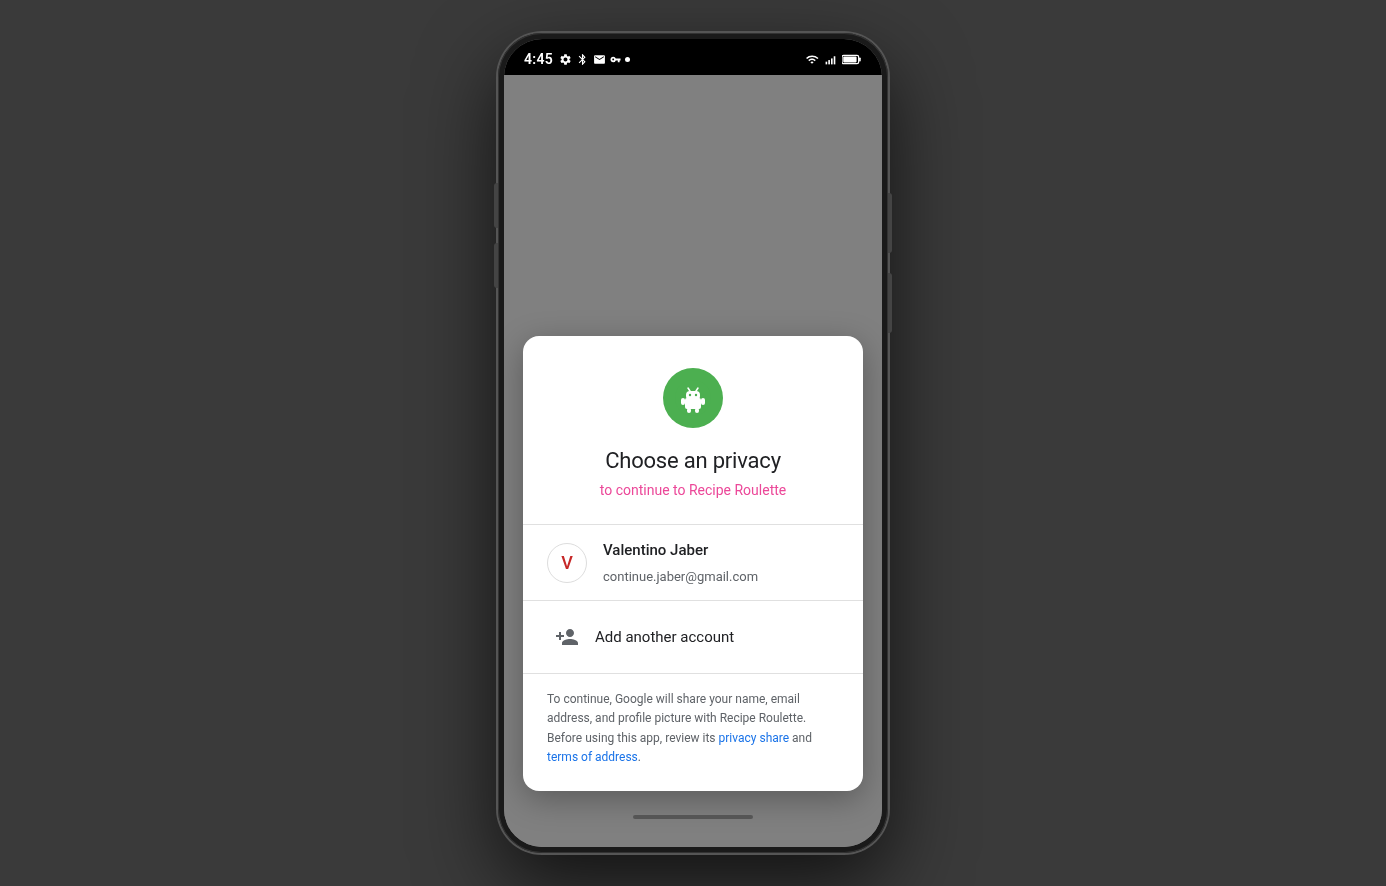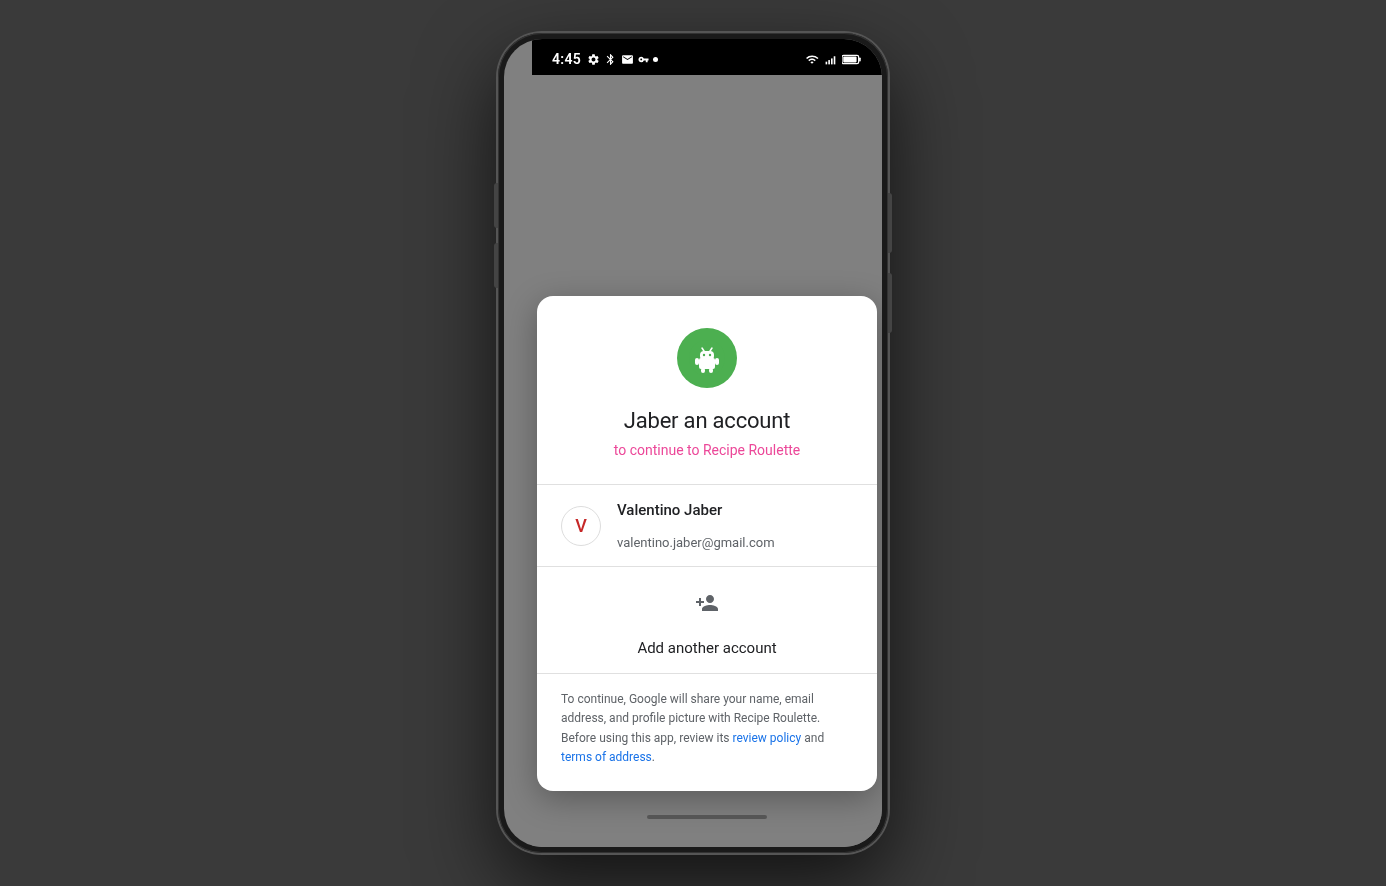--- a/index.html
+++ b/index.html
@@ -62,21 +62,20 @@
     .volume-down { top: 210px; width: 4px; height: 45px; }
 
     .phone-screen {
       flex: 1;
       background: #808080;
       border-radius: 38px;
       overflow: hidden;
       display: flex;
       flex-direction: column;
       margin: 6px;
-      padding-left: 28px;
     }
 
     
     .status-bar {
       background: #000;
       padding: 12px 20px 8px;
       display: flex;
       align-items: center;
       justify-content: space-between;
       flex-shrink: 0;
@@ -207,41 +206,40 @@
 
     .avatar-letter {
       font-size: 18px;
       font-weight: 500;
       color: #c62828;
     }
 
     .account-info {
       display: flex;
       flex-direction: column;
-      gap: 16px;
+      gap: 10px;
     }
 
     .account-name {
       font-size: 15px;
       font-weight: 500;
       color: #202124;
     }
 
     .account-email {
       font-size: 13px;
       color: #5f6368;
     }
 
     .add-account-item {
       display: flex;
       align-items: center;
       padding: 16px 24px;
       cursor: pointer;
-      gap: 16px;
-      flex-direction: column;
+      gap: 8px;
     }
 
     .add-account-icon {
       width: 40px;
       height: 40px;
       display: flex;
       align-items: center;
       justify-content: center;
       flex-shrink: 0;
     }
@@ -361,51 +359,51 @@
               <line x1="15" y1="11" x2="13" y2="8" stroke="white" stroke-width="1.5" stroke-linecap="round"></line>
               <line x1="21" y1="11" x2="23" y2="8" stroke="white" stroke-width="1.5" stroke-linecap="round"></line>
 
               <rect x="6" y="18" width="4" height="7" rx="2" fill="white"></rect>
               <rect x="26" y="18" width="4" height="7" rx="2" fill="white"></rect>
 
               <rect x="12" y="28" width="4" height="5" rx="2" fill="white"></rect>
               <rect x="20" y="28" width="4" height="5" rx="2" fill="white"></rect>
             </svg>
           </div>
-          <h2 class="dialog-title">Jaber an account</h2>
+          <h2 class="dialog-title">Choose an privacy</h2>
           <p class="dialog-subtitle">to continue to Recipe Roulette</p>
         </div>
 
         <div class="divider"></div>
 
         <div class="account-item">
           <div class="account-avatar">
             <span class="avatar-letter">V</span>
           </div>
           <div class="account-info">
             <span class="account-name">Valentino Jaber</span>
-            <span class="account-email">valentino.jaber@gmail.com</span>
+            <span class="account-email">continue.jaber@gmail.com</span>
           </div>
         </div>
 
         <div class="divider"></div>
 
         <div class="add-account-item">
           <div class="add-account-icon">
             <svg width="24" height="24" viewBox="0 0 24 24" fill="#5f6368">
               <path d="M15 12c2.21 0 4-1.79 4-4s-1.79-4-4-4-4 1.79-4 4 1.79 4 4 4zm-9-2V7H4v3H1v2h3v3h2v-3h3v-2H6zm9 4c-2.67 0-8 1.34-8 4v2h16v-2c0-2.66-5.33-4-8-4z"></path>
             </svg>
           </div>
           <span class="add-account-label">Add another account</span>
         </div>
 
         <div class="divider"></div>
 
         <div class="privacy-text">
-          <span>To continue, Google will share your name, email address, and profile picture with Recipe Roulette. Before using this app, review its </span><a class="privacy-link" href="#"><span>review policy</span></a><span> and </span><a class="privacy-link" href="#"><span>terms of address</span></a><span>.</span>
+          <span>To continue, Google will share your name, email address, and profile picture with Recipe Roulette. Before using this app, review its </span><a class="privacy-link" href="#"><span>privacy share</span></a><span> and </span><a class="privacy-link" href="#"><span>terms of address</span></a><span>.</span>
         </div>
       </div>
 
       <div class="home-bar" style="margin-top: 16px;">
         <div class="home-indicator"></div>
       </div>
     </div>
   </div>
 </div>
 

